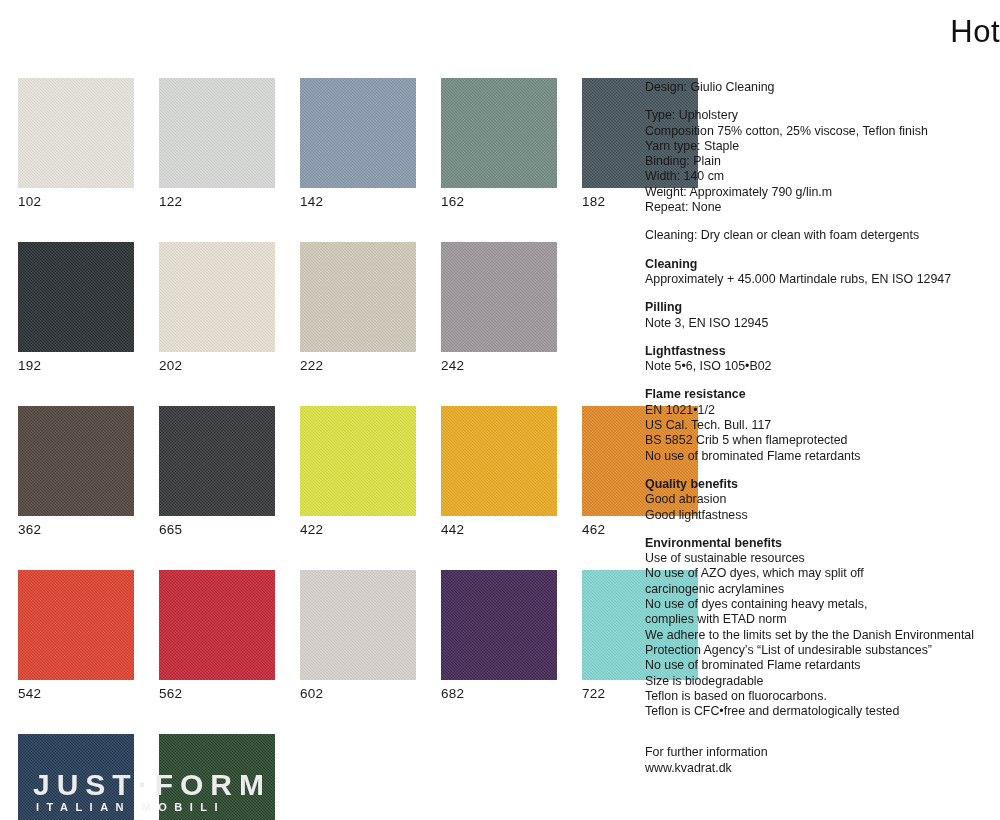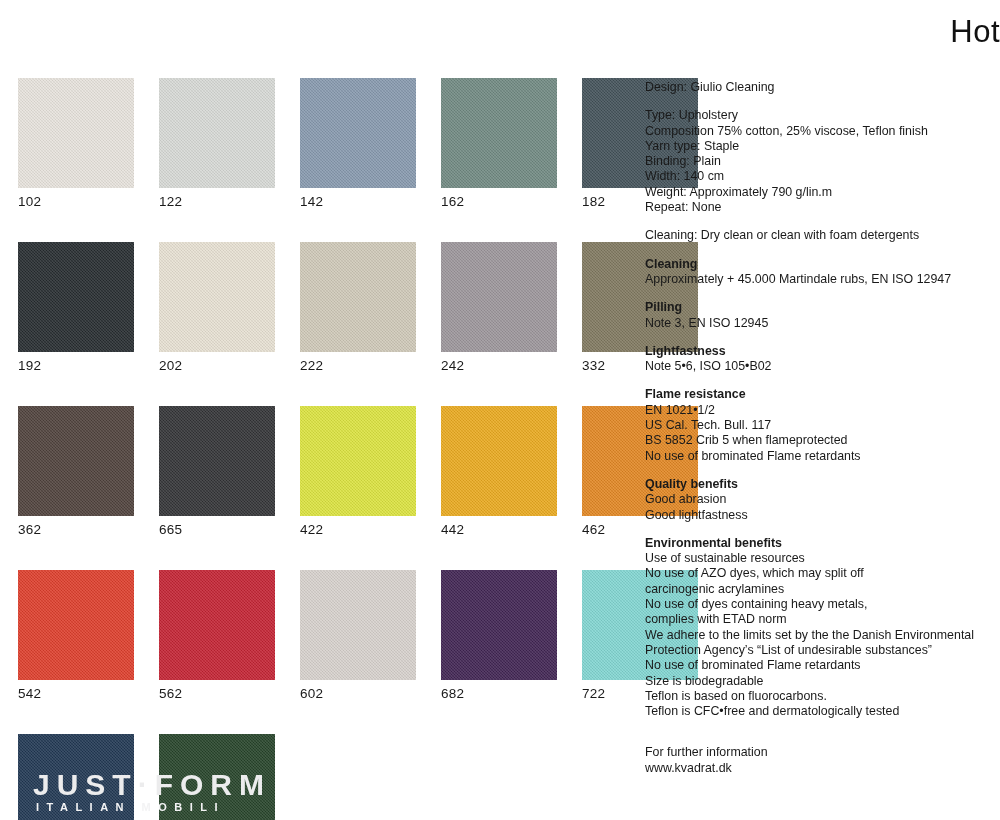--- a/index.html
+++ b/index.html
@@ -157,24 +157,20 @@
         <div class="swatch-chip" style="background-color: rgb(230, 223, 209);"></div>
         <div class="swatch-label">202</div>
       </div>
       <div class="swatch-cell">
         <div class="swatch-chip" style="background-color: rgb(205, 199, 182);"></div>
         <div class="swatch-label">222</div>
       </div>
       <div class="swatch-cell">
         <div class="swatch-chip" style="background-color: rgb(154, 147, 153);"></div>
         <div class="swatch-label">242</div>
-      </div>
-      <div class="swatch-cell">
-        <div class="swatch-chip" style="background-color: rgb(125, 118, 93);"></div>
-        <div class="swatch-label">332</div>
       </div>
     </div>
     <div class="swatch-row">
       <div class="swatch-cell">
         <div class="swatch-chip" style="background-color: rgb(76, 62, 57);"></div>
         <div class="swatch-label">362</div>
       </div>
       <div class="swatch-cell">
         <div class="swatch-chip" style="background-color: rgb(47, 48, 51);"></div>
         <div class="swatch-label">665</div>

